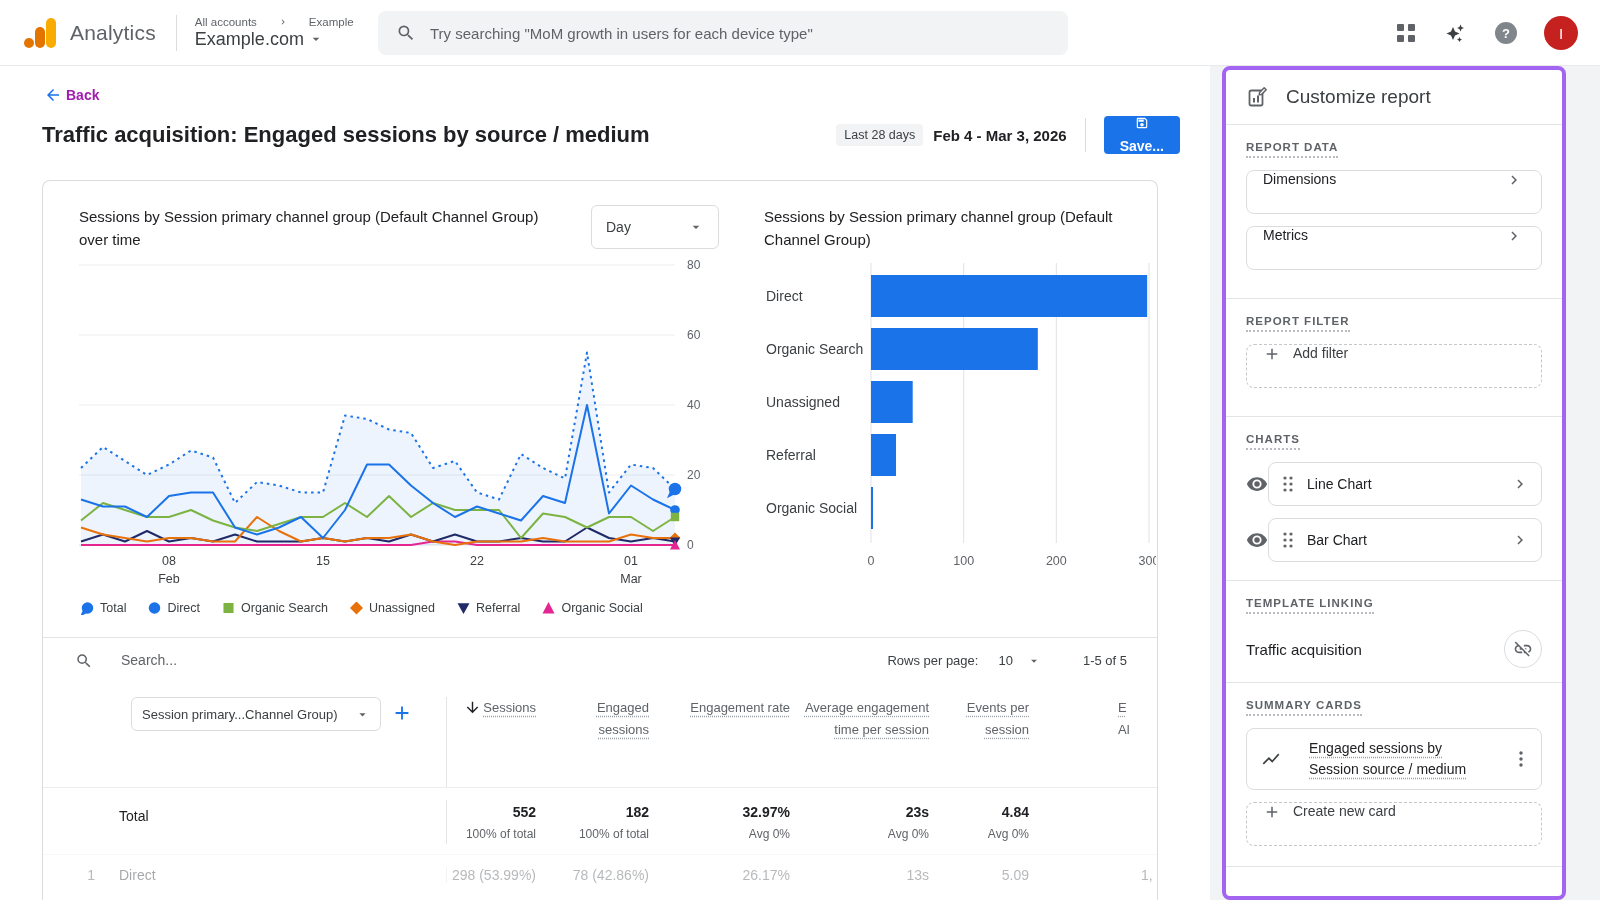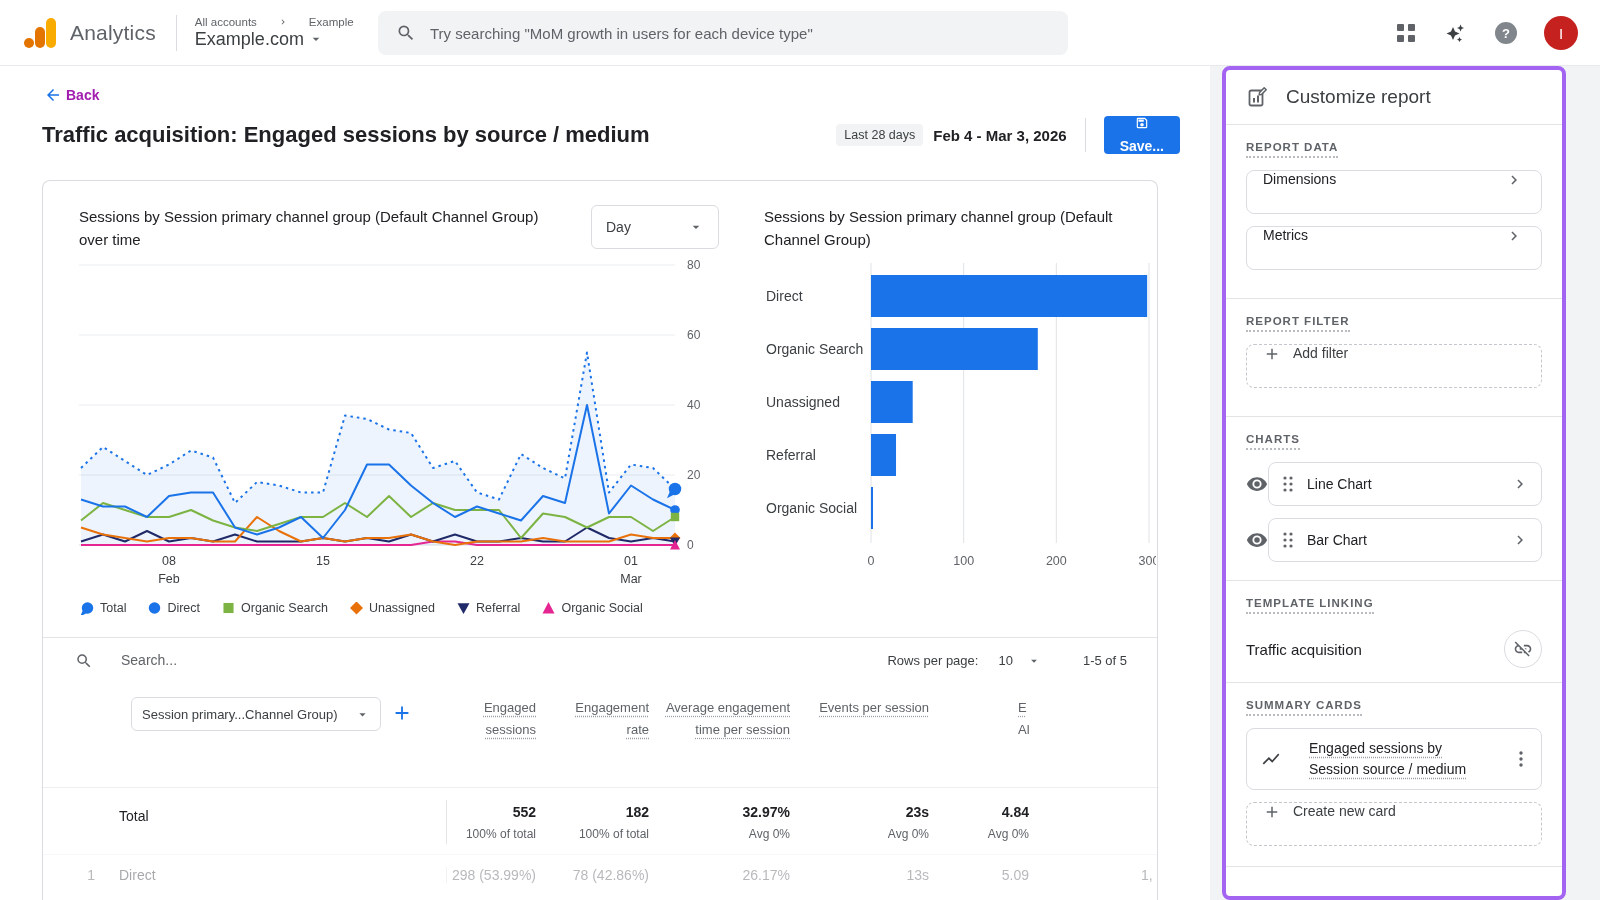--- a/index.html
+++ b/index.html
@@ -340,20 +340,26 @@
             <svg width="15" height="15" viewBox="0 0 24 24">
                 <path d="M7 10l5 5 5-5z" fill="#5f6368"></path>
               </svg>
           </div>
           <span class="plus-btn">
             <svg width="22" height="22" viewBox="0 0 24 24">
                 <path d="M19 13h-6v6h-2v-6H5v-2h6V5h2v6h6v2z" fill="#1a73e8"></path>
               </svg>
           </span>
         </div>
+        <div class="hcell first metric-border">
+          <svg width="17" height="17" viewBox="0 0 24 24" style="margin-top:2px;">
+              <path d="M11 4v12.17l-5.59-5.59L4 12l8 8 8-8-1.41-1.41L13 16.17V4h-2z" fill="#202124"></path>
+            </svg>
+          <span class="ht">Sessions</span>
+        </div>
         <div class="hcell"><span class="ht">Engaged sessions</span></div>
         <div class="hcell"><span class="ht">Engagement rate</span></div>
         <div class="hcell"><span class="ht">Average engagement time per session</span></div>
         <div class="hcell"><span class="ht">Events per session</span></div>
         <div class="clip-cell">
           <div><span class="ht">E</span></div>
           <div>Al</div>
         </div>
       </div>
 

